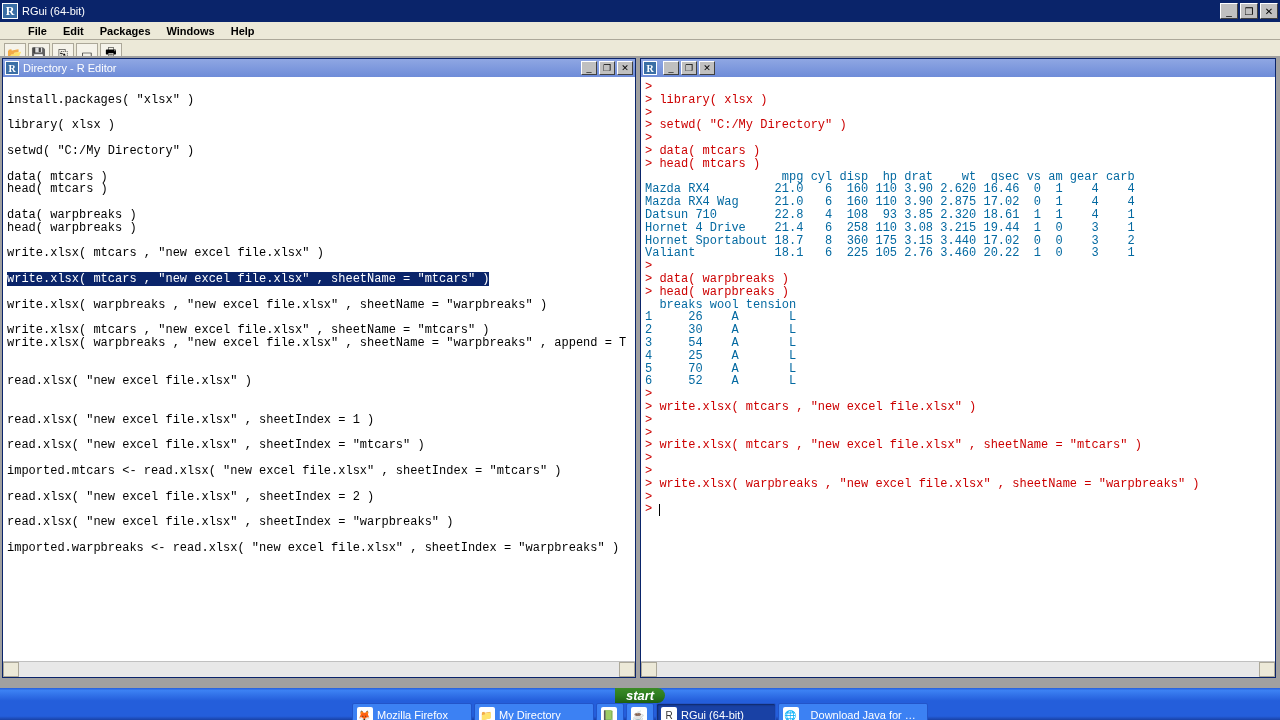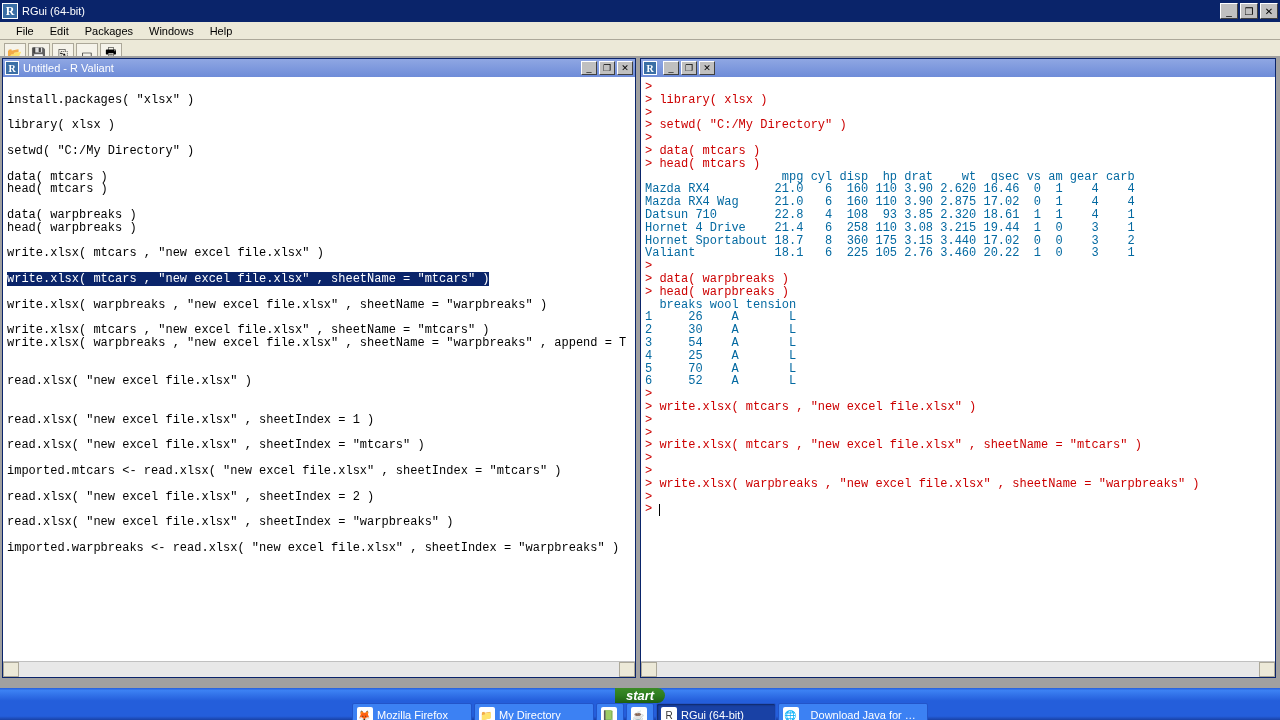--- a/index.html
+++ b/index.html
@@ -41,22 +41,23 @@
   font-size: 10px;
   display: flex; align-items: center; justify-content: center;
   font-family: "Marlett", Arial;
 }
 
 .menubar {
   height: 18px;
   background: #ece9d8;
   display: flex;
   align-items: center;
-  padding: 0 8px;
+  padding: 0 20px;
   border-bottom: 1px solid #aca899;
+  font-weight: bold;
 }
 .menubar .menu-item { padding: 2px 8px; }
 
 .toolbar {
   height: 28px;
   background: #ece9d8;
   display: flex;
   align-items: center;
   padding: 0 4px;
   gap: 2px;
@@ -233,21 +234,21 @@
   <div class="tbtn">⎘</div>
   <div class="tbtn">▭</div>
   <div class="tbtn">🖶</div>
 </div>
 
 <div class="mdi">
 
   <div class="child-window" style="left:2px;top:2px;width:634px;height:620px">
     <div class="child-titlebar">
       <div class="icon-box">R</div>
-      <div class="title">Untitled - R Valiant</div>
+      <div class="title">Directory - R Editor</div>
       <div class="winbtn">_</div>
       <div class="winbtn">❐</div>
       <div class="winbtn">✕</div>
     </div>
     <div class="editor-body" id="editor-body"><div> </div><div>install.packages( "xlsx" )</div><div> </div><div>library( xlsx )</div><div> </div><div>setwd( "C:/My Directory" )</div><div> </div><div>data( mtcars )</div><div>head( mtcars )</div><div> </div><div>data( warpbreaks )</div><div>head( warpbreaks )</div><div> </div><div>write.xlsx( mtcars , "new excel file.xlsx" )</div><div> </div><div><span class="sel">write.xlsx( mtcars , "new excel file.xlsx" , sheetName = "mtcars" )</span></div><div> </div><div>write.xlsx( warpbreaks , "new excel file.xlsx" , sheetName = "warpbreaks" )</div><div> </div><div>write.xlsx( mtcars , "new excel file.xlsx" , sheetName = "mtcars" )</div><div>write.xlsx( warpbreaks , "new excel file.xlsx" , sheetName = "warpbreaks" , append = T )</div><div> </div><div> </div><div>read.xlsx( "new excel file.xlsx" )</div><div> </div><div> </div><div>read.xlsx( "new excel file.xlsx" , sheetIndex = 1 )</div><div> </div><div>read.xlsx( "new excel file.xlsx" , sheetIndex = "mtcars" )</div><div> </div><div>imported.mtcars &lt;- read.xlsx( "new excel file.xlsx" , sheetIndex = "mtcars" )</div><div> </div><div>read.xlsx( "new excel file.xlsx" , sheetIndex = 2 )</div><div> </div><div>read.xlsx( "new excel file.xlsx" , sheetIndex = "warpbreaks" )</div><div> </div><div>imported.warpbreaks &lt;- read.xlsx( "new excel file.xlsx" , sheetIndex = "warpbreaks" )</div></div>
     <div class="scrollbar-h"></div>
   </div>
 
   <div class="child-window" style="left:640px;top:2px;width:636px;height:620px">
     <div class="child-titlebar">

